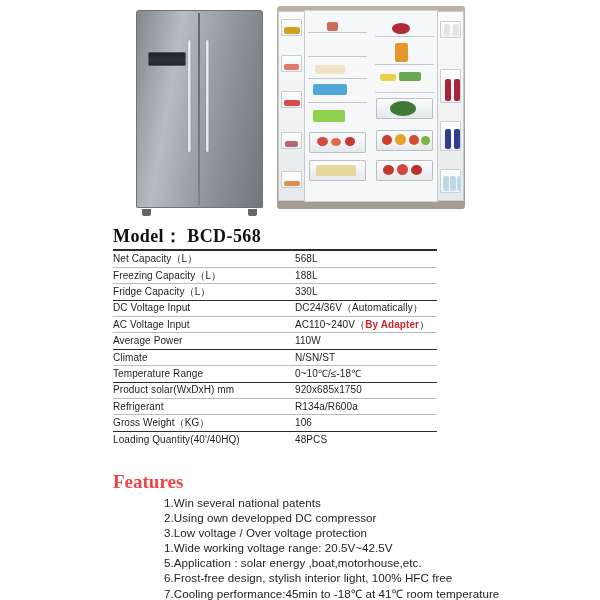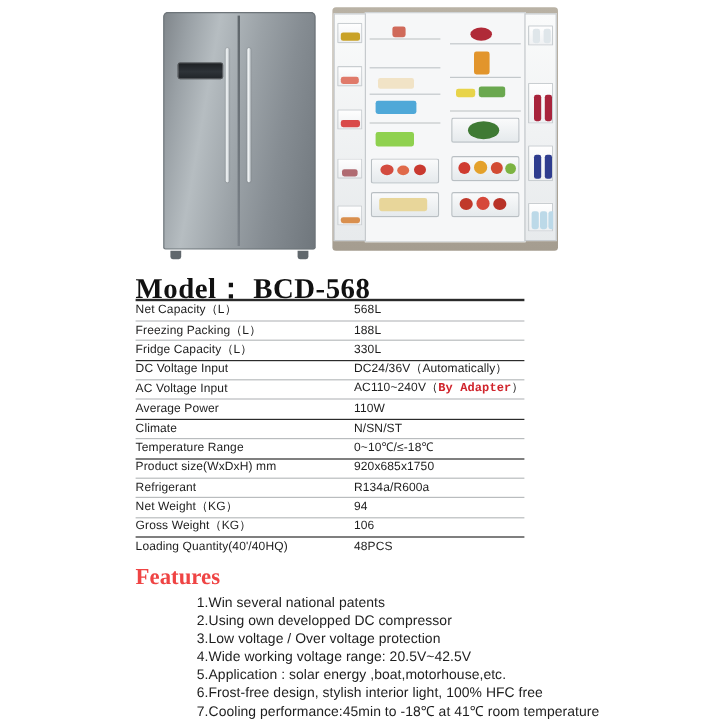--- a/index.html
+++ b/index.html
@@ -163,21 +163,21 @@
     border-radius: 3px 3px 2px 2px;
   }
 
   
   .model-heading {
     position: absolute;
     left: 113px; top: 224px;
     width: 324px;
     font-family: "Liberation Serif", serif;
     font-weight: bold;
-    font-size: 24px;
+    font-size: 18px;
     letter-spacing: .4px;
     color: #111111;
     white-space: nowrap;
   }
 
   
   .spec-table {
     position: absolute;
     left: 113px; top: 251px;
     width: 324px;
@@ -197,21 +197,21 @@
   .spec-table tr.last td { border-bottom: none; }
   .spec-table td.label { width: 182px; letter-spacing: .1px; }
   .spec-table td.value { width: 142px; letter-spacing: .1px; }
   .top-rule {
     position: absolute;
     left: 113px; top: 249px;
     width: 324px;
     height: 1.6px;
     background: #2b2b2b;
   }
-  .accent { color: #d0242c; font-weight: bold; font-family: Liberation Mono, monospace; }
+  .accent { color: #d0242c; font-weight: bold; }
 
   
   .features-heading {
     position: absolute;
     left: 113px; top: 471px;
     font-family: "Liberation Serif", serif;
     font-weight: bold;
     font-size: 19px;
     color: #ef4444;
   }
@@ -338,21 +338,21 @@
   <div class="model-heading">Model： BCD-568</div>
 
   <div class="top-rule"></div>
   <table class="spec-table">
     <tbody>
         <tr>
           <td class="label">Net Capacity（L）</td>
           <td class="value">568L</td>
         </tr>
         <tr>
-          <td class="label">Freezing Packing（L）</td>
+          <td class="label">Freezing Capacity（L）</td>
           <td class="value">188L</td>
         </tr>
         <tr class="group-end">
           <td class="label">Fridge  Capacity（L）</td>
           <td class="value">330L</td>
         </tr>
         <tr>
           <td class="label">DC  Voltage Input</td>
           <td class="value">DC24/36V（Automatically）</td>
         </tr>
@@ -366,46 +366,42 @@
         </tr>
         <tr>
           <td class="label">Climate</td>
           <td class="value">N/SN/ST</td>
         </tr>
         <tr class="group-end">
           <td class="label">Temperature  Range</td>
           <td class="value">0~10℃/≤-18℃</td>
         </tr>
         <tr>
-          <td class="label">Product size(WxDxH) mm</td>
+          <td class="label">Product solar(WxDxH) mm</td>
           <td class="value">920x685x1750</td>
         </tr>
         <tr>
           <td class="label">Refrigerant</td>
           <td class="value">R134a/R600a</td>
-        </tr>
-        <tr>
-          <td class="label">Net  Weight（KG）</td>
-          <td class="value">94</td>
         </tr>
         <tr class="group-end">
           <td class="label">Gross  Weight（KG）</td>
           <td class="value">106</td>
         </tr>
         <tr class="last">
           <td class="label">Loading  Quantity(40'/40HQ)</td>
           <td class="value">48PCS</td>
         </tr>
       </tbody>
   </table>
 
   <div class="features-heading">Features</div>
   <ul class="features-list">
       <li>1.Win several national patents</li>
       <li>2.Using  own  developped DC compressor</li>
       <li>3.Low voltage / Over voltage protection</li>
-      <li>4.Wide working voltage range: 20.5V~42.5V</li>
+      <li>1.Wide working voltage range: 20.5V~42.5V</li>
       <li>5.Application : solar energy ,boat,motorhouse,etc.</li>
       <li>6.Frost-free  design, stylish  interior  light, 100%  HFC  free</li>
       <li>7.Cooling performance:45min to -18℃ at 41℃ room temperature</li>
     </ul>
 
 </div>
 
 </body></html>

